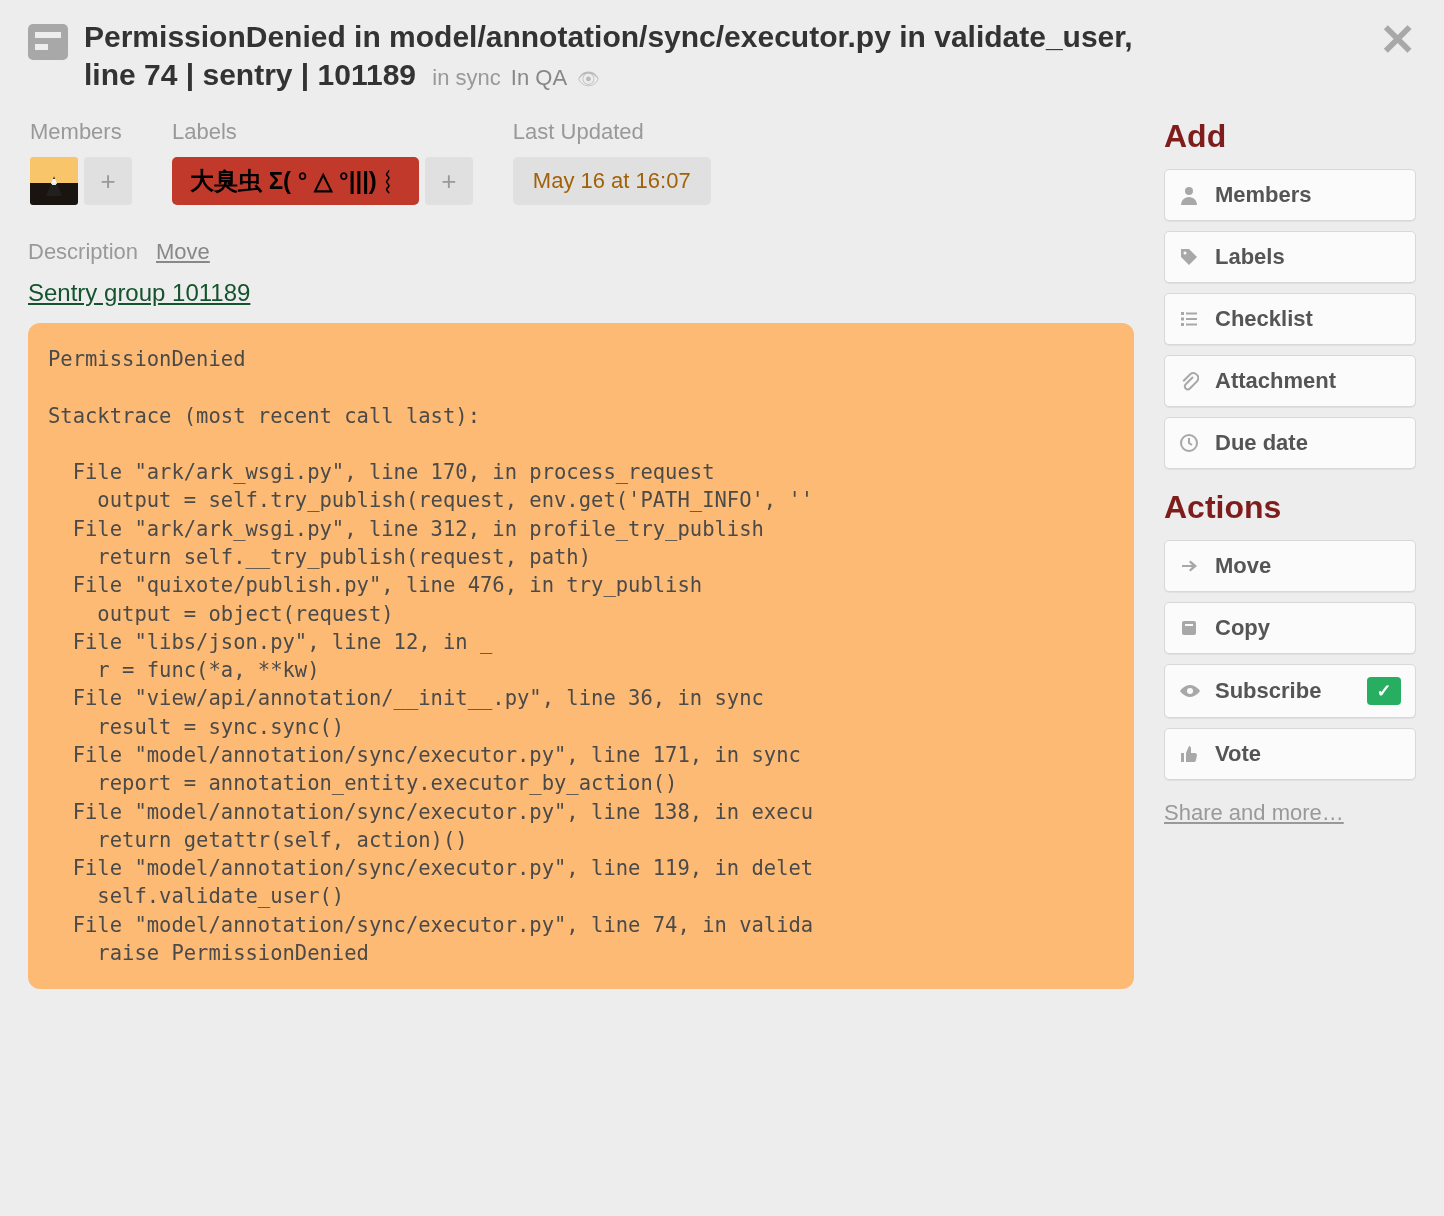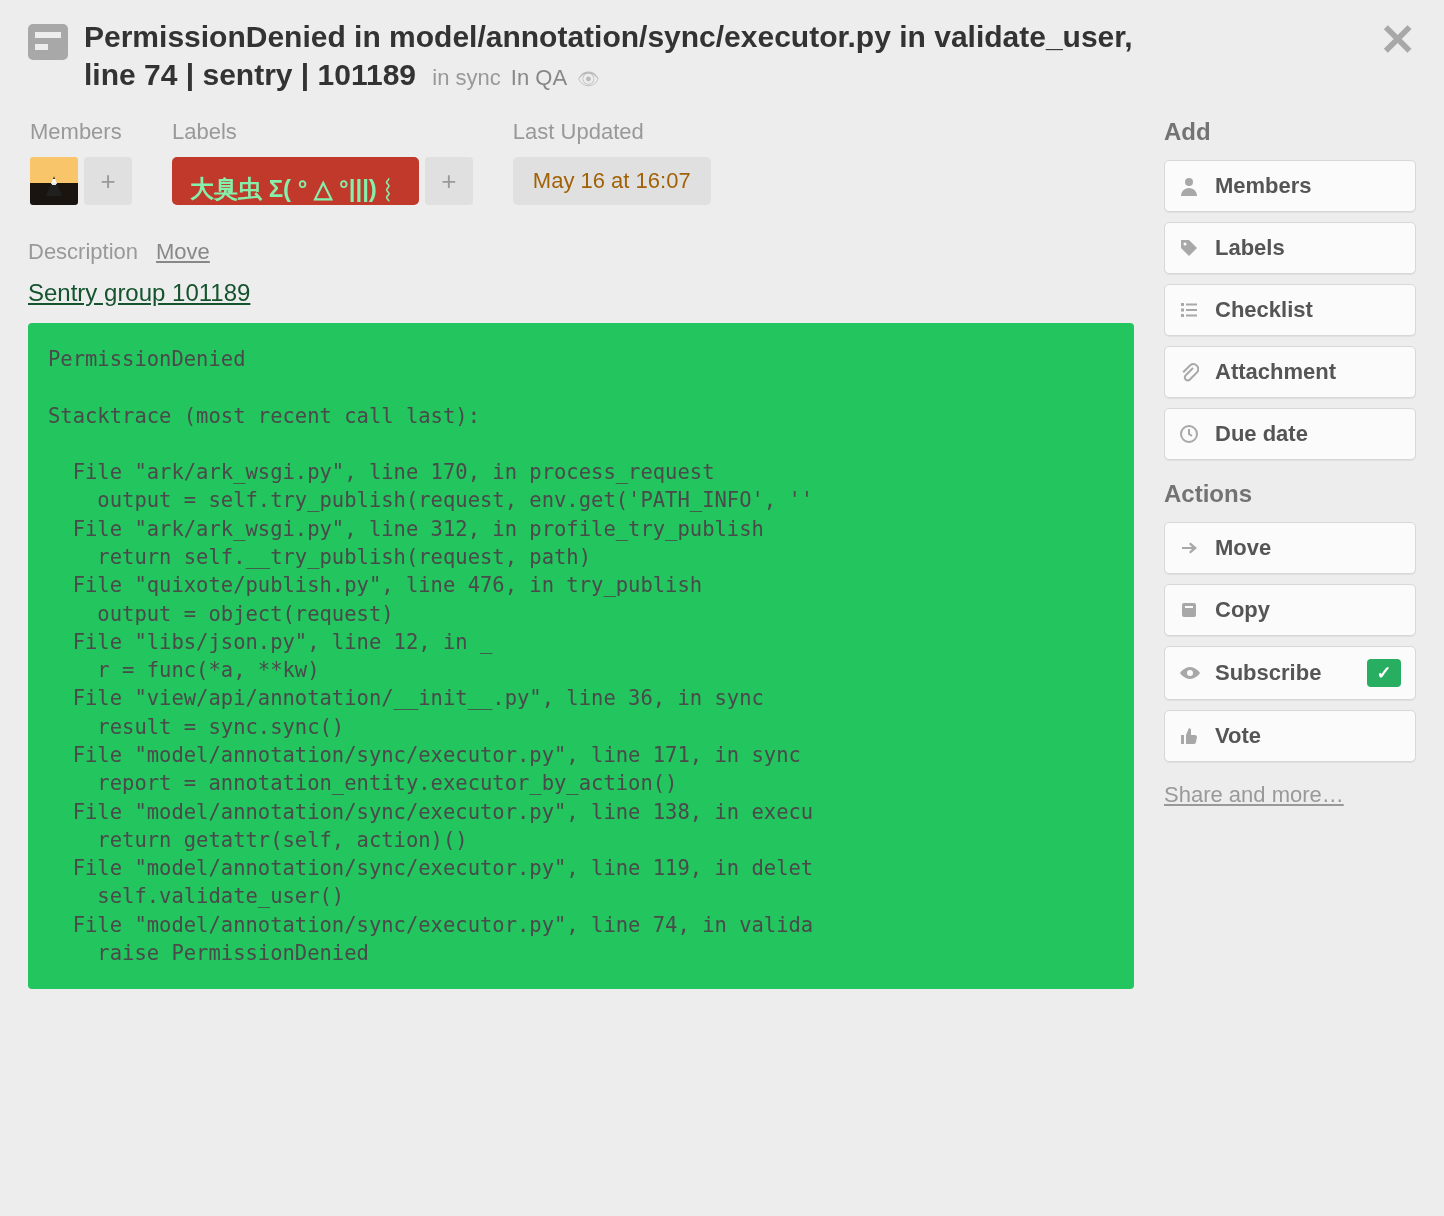--- a/index.html
+++ b/index.html
@@ -121,24 +121,24 @@
     border-radius: 4px;
     color: #999;
     font-size: 26px;
     line-height: 48px;
     text-align: center;
     cursor: pointer;
   }
   .label-chip {
     height: 48px;
     background: #c0392b;
-    color: #86efac;
+    color: #000000;
     font-size: 24px;
     font-weight: 700;
-    padding: 8px 18px;
+    padding: 0 18px;
     border-radius: 5px;
     line-height: 48px;
     white-space: nowrap;
   }
   .updated-chip {
     height: 48px;
     background: #e0e0e0;
     color: #a16207;
     font-size: 22px;
     padding: 0 20px;
@@ -155,34 +155,34 @@
   .desc-head .lbl { font-size: 22px; color: #999; }
   .desc-head .edit { font-size: 22px; color: #888; text-decoration: underline; cursor:pointer; }
   .sentry-link {
     font-size: 24px;
     color: #14532d;
     text-decoration: underline;
     display: inline-block;
     margin-bottom: 16px;
   }
   .stacktrace {
-    background: #22c55e;
-    border-radius: 4px;
+    background: #fdba74;
+    border-radius: 12px;
     padding: 22px 20px;
     font-family: "Menlo", "Consolas", monospace;
     font-size: 20.5px;
     line-height: 1.38;
     color: #4a4a4a;
     white-space: pre;
     overflow: hidden;
   }
   .side-h {
-    font-size: 24px;
+    font-size: 32px;
     font-weight: 700;
-    color: #737373;
+    color: #7f1d1d;
     margin-bottom: 14px;
     margin-top: 20px;
   }
   .side-h:first-child { margin-top: 0; }
   .action-btn {
     display: flex;
     align-items: center;
     gap: 14px;
     width: 100%;
     background: #fbfbfb;

